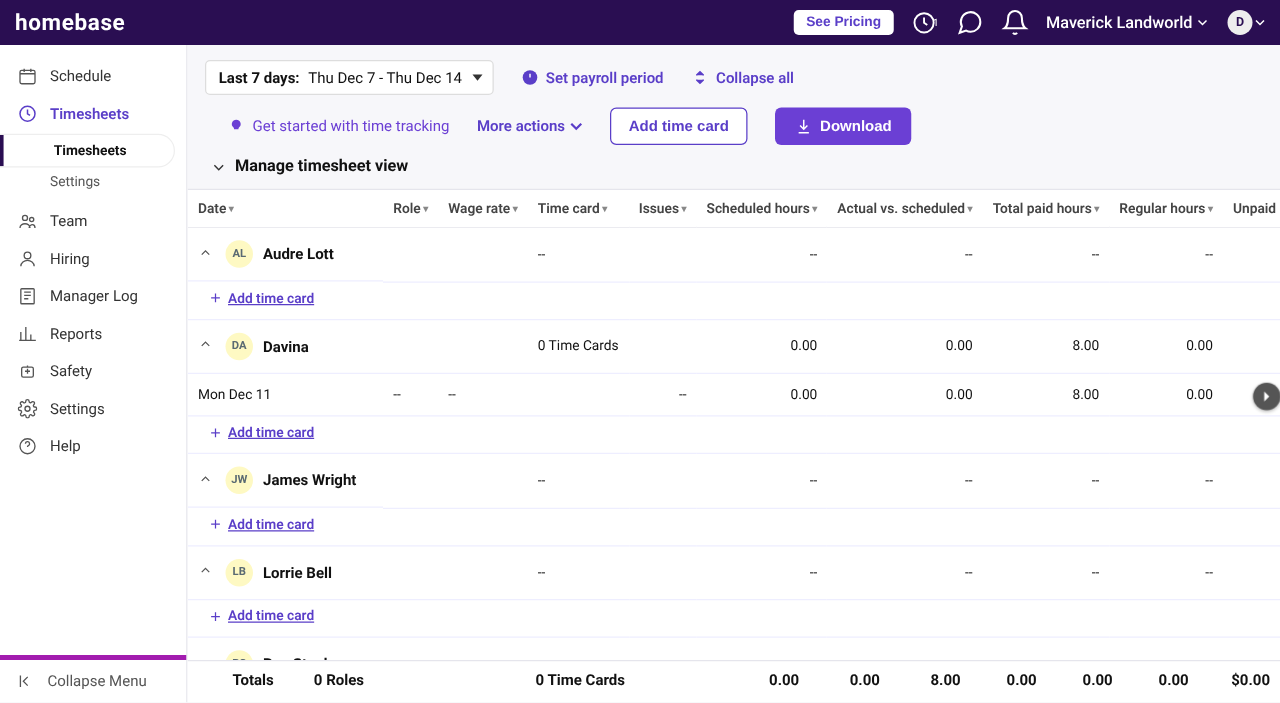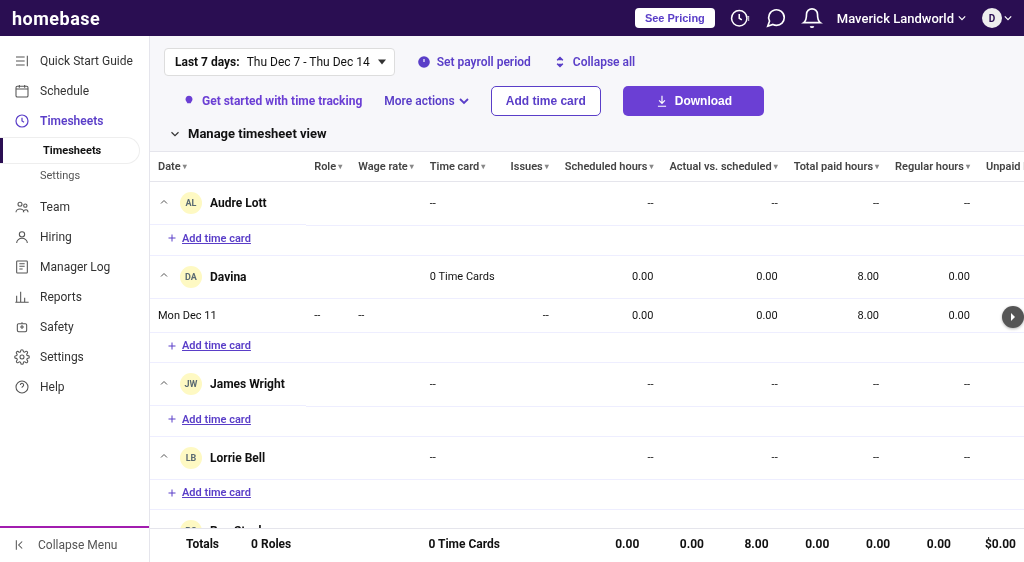--- a/index.html
+++ b/index.html
@@ -19,34 +19,34 @@
   .shell { display:flex; height:calc(562px - 36px); }
   .sidebar { width:150px; border-right:1px solid #e5e5ec; background:#fff; display:flex; flex-direction:column; padding-top:10px; font-size:12px; }
   .nav-item { display:flex; align-items:center; gap:10px; padding:7px 14px; cursor:pointer; color:#333; }
   .nav-item.active { color:#5a3ec8; font-weight:600; }
   .nav-item svg { width:16px; height:16px; stroke:#555; fill:none; }
   .nav-item.active svg { stroke:#5a3ec8; }
   .subnav { margin:2px 0 4px 0; }
   .subnav-item { padding:6px 14px 6px 40px; font-size:11px; color:#555; cursor:pointer; }
   .subnav-item.selected { background:#fff; color:#111; font-weight:700; border-left:3px solid #2a0e52; border-radius:0 14px 14px 0; box-shadow:0 0 0 1px #eee; margin-right:10px;}
   .sidebar-spacer { flex:1; }
-  .collapse-menu { border-top:2px solid #a21caf; padding:10px 14px; display:flex; align-items:center; gap:10px; cursor:pointer; color:#555; font-size:12px;}
+  .collapse-menu { border-top:4px solid #a21caf; padding:10px 14px; display:flex; align-items:center; gap:10px; cursor:pointer; color:#555; font-size:12px;}
   
   .main { flex:1; display:flex; flex-direction:column; overflow:hidden; background:#f7f7fa; }
   .toolbar-rows { padding:12px 14px 0 14px; }
   .row1, .row2 { display:flex; align-items:center; gap:22px; margin-bottom:10px; }
   .date-range { background:#fff; border:1px solid #ddd; border-radius:4px; padding:6px 24px 6px 10px; font-size:12px; position:relative; cursor:pointer; }
   .date-range b { font-weight:700; }
   .date-range:after { content:""; position:absolute; right:8px; top:50%; width:0; height:0; border-left:4px solid transparent; border-right:4px solid transparent; border-top:5px solid #333; transform:translateY(-50%);}
   .action-link { color:#5a3ec8; font-size:12px; font-weight:600; display:flex; align-items:center; gap:6px; cursor:pointer; }
   .action-link svg { width:14px; height:14px; fill:#5a3ec8; }
   .btn-outline { border:1.5px solid #5a3ec8; color:#5a3ec8; background:#fff; padding:7px 14px; border-radius:5px; font-size:12px; font-weight:600; cursor:pointer; }
-  .btn-solid { border:none; background:#6b3fd4; color:#fff; padding:8px 32px; border-radius:5px; font-size:12px; font-weight:600; cursor:pointer; display:flex; align-items:center; gap:6px;}
+  .btn-solid { border:none; background:#6b3fd4; color:#fff; padding:8px 16px; border-radius:5px; font-size:12px; font-weight:600; cursor:pointer; display:flex; align-items:center; gap:6px;}
   .btn-solid svg { width:14px; height:14px; stroke:#fff; fill:none; }
-  .get-started { color:#6b3fd4; font-weight:700; font-size:12px; cursor:pointer; display:flex; align-items:center; gap:6px; margin-left:18px;}
+  .get-started { color:#6b3fd4; font-weight:400; font-size:12px; cursor:pointer; display:flex; align-items:center; gap:6px; margin-left:18px;}
   .get-started svg { width:14px; height:14px; fill:#6b3fd4; }
   .more-actions { color:#5a3ec8; font-size:12px; font-weight:600; cursor:pointer; display:flex; align-items:center; gap:4px;}
   .manage-view { display:flex; align-items:center; gap:6px; font-size:13px; font-weight:700; margin:4px 0 10px 4px; cursor:pointer; }
   .manage-view svg { width:14px; height:14px; stroke:#333;}
   
   .table-wrap { flex:1; overflow:auto; background:#fff; border-top:1px solid #e5e5ec; position:relative; }
   table.sheet { width:100%; border-collapse:collapse; font-size:11px; }
   table.sheet thead th { text-align:right; color:#444; font-weight:600; padding:8px 8px; border-bottom:1px solid #e5e5ec; position:sticky; top:0; background:#fff; white-space:nowrap; }
   table.sheet thead th.left { text-align:left; }
   table.sheet thead th .sort {font-size:8px; color:#888; margin-left:2px; position:relative; top:-1px;}
@@ -121,26 +121,20 @@
       <svg width="8" height="8" viewBox="0 0 10 10">
           <path d="M1 3l4 4 4-4" stroke="#fff" fill="none" stroke-width="1.5"></path>
         </svg>
     </span>
   </div>
 </div>
 
 <div class="shell">
 
   <div class="sidebar">
-    <div class="nav-item">
-        <svg viewBox="0 0 24 24" stroke-width="1.6">
-          <path d="M3 6h13M3 12h13M3 18h13M20 4v16"></path>
-        </svg>
-        <span>Quick Start Guide</span>
-      </div>
     <div class="nav-item">
         <svg viewBox="0 0 24 24" stroke-width="1.6">
           <rect x="3" y="5" width="18" height="16" rx="2"></rect>
           <path d="M3 9h18M8 3v4M16 3v4"></path>
         </svg>
         <span>Schedule</span>
       </div>
     <div class="nav-item active">
         <svg viewBox="0 0 24 24" stroke-width="1.8">
           <circle cx="12" cy="12" r="9"></circle>

